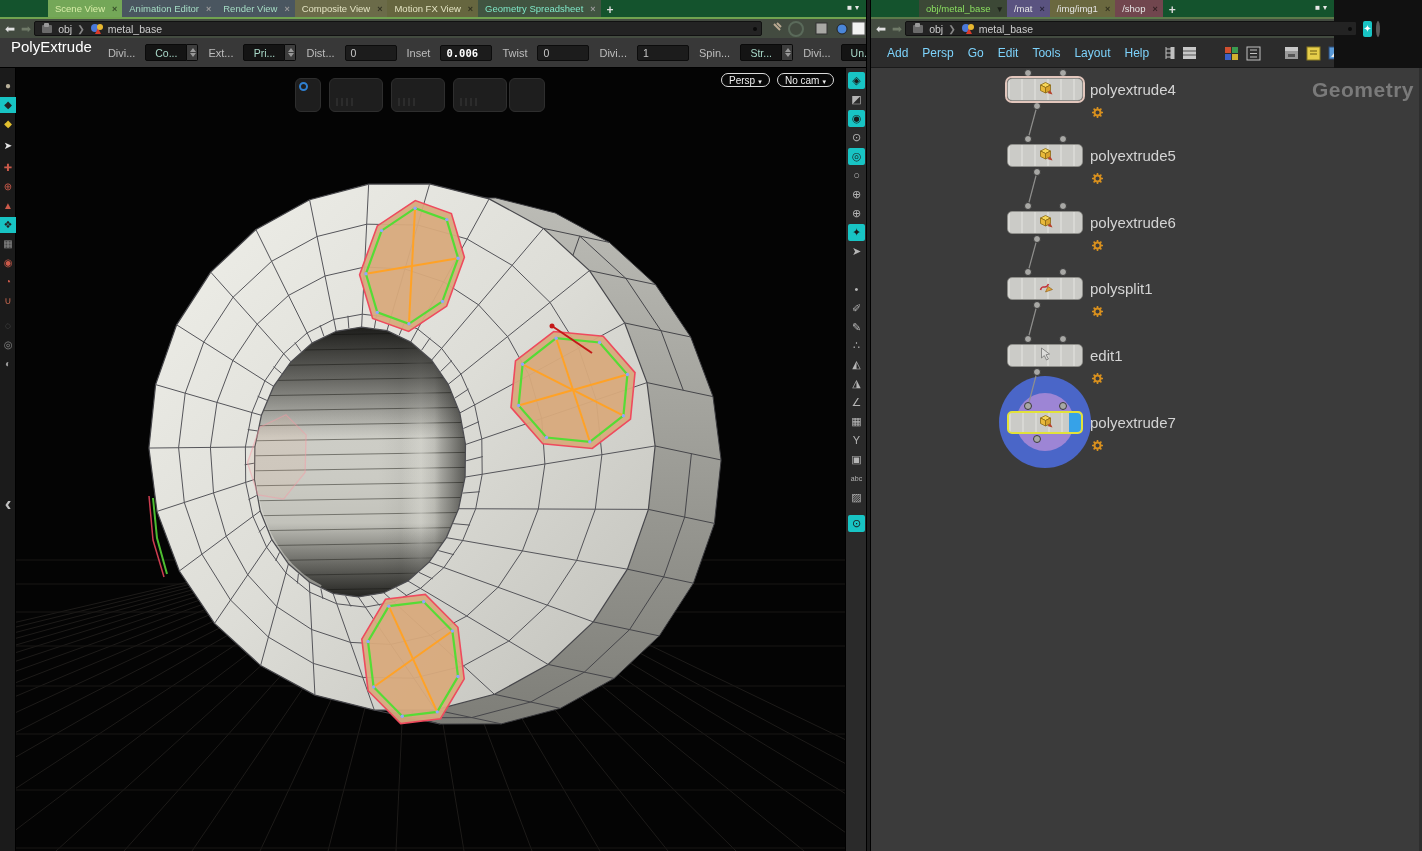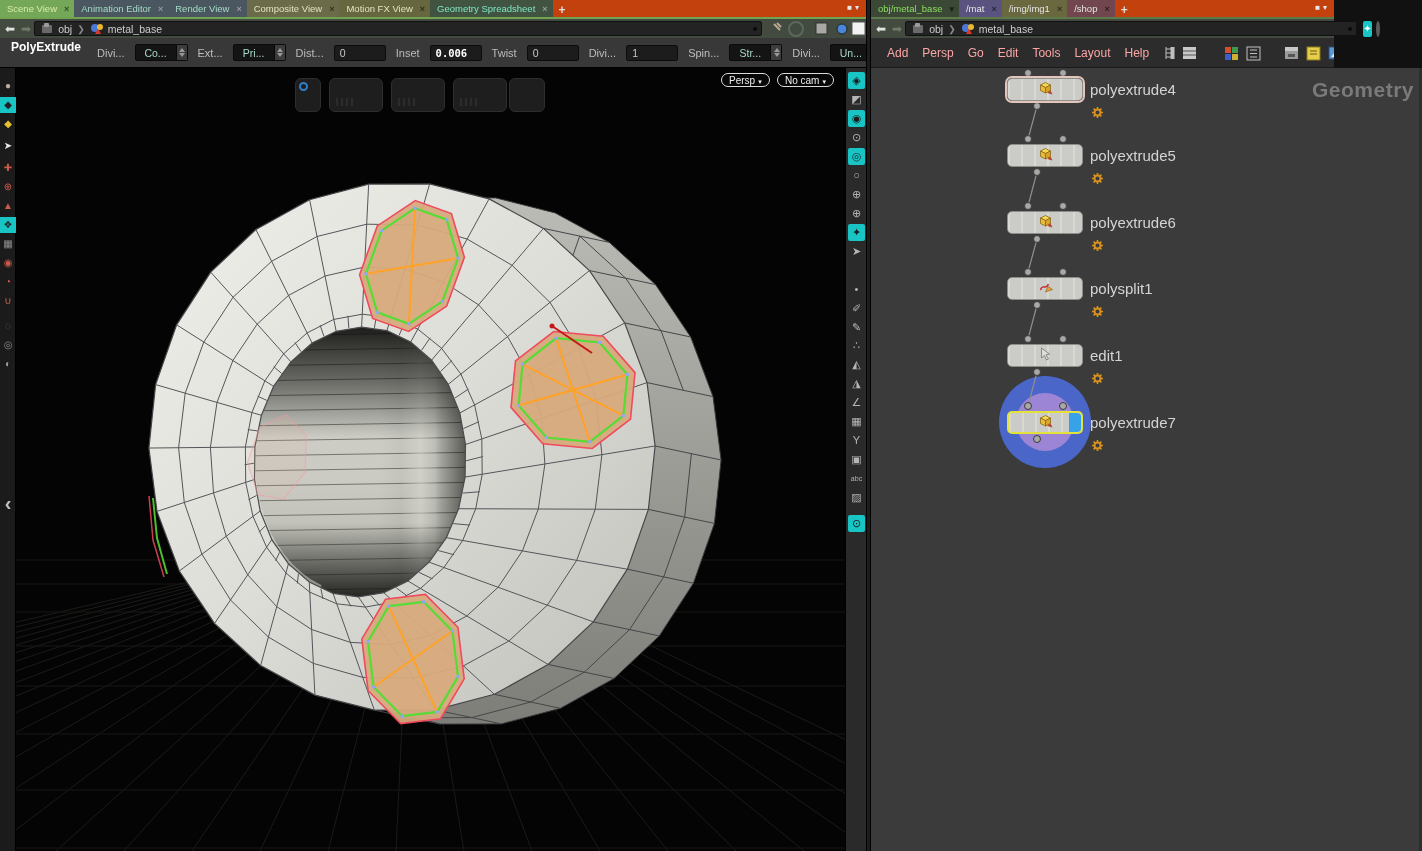--- a/index.html
+++ b/index.html
@@ -3,37 +3,37 @@
 <meta charset="utf-8">
 <style>
 *{margin:0;padding:0;box-sizing:border-box;font-family:"Liberation Sans",sans-serif;}
 html,body{width:1422px;height:851px;background:#000;overflow:hidden;}
 #app{position:relative;width:1422px;height:851px;background:#111;}
 .pane{position:absolute;top:0;height:851px;}
 #left-pane{left:0;width:866px;background:#141414;}
 #divider{position:absolute;left:866px;top:0;width:5px;height:851px;background:#1d1d1d;border-left:1px solid #000;border-right:1px solid #000;}
 #right-pane{left:871px;width:463px;background:#3b3b3b;}
 
-.tabrow{position:relative;height:17px;background:#c2410c;white-space:nowrap;overflow:hidden;}
+.tabrow{position:relative;height:17px;background:#14532d;white-space:nowrap;overflow:hidden;padding-left:48px;}
 .tab{display:inline-block;height:17px;line-height:17px;font-size:9.5px;padding:0 5px 0 7px;color:#ddd;vertical-align:top;}
 .tab .x{display:inline-block;margin-left:7px;font-size:9px;color:rgba(0,0,0,.55);font-weight:bold;}
 .tab.dark .x{color:#999;}
 .plus-tab{display:inline-block;height:17px;line-height:16px;color:#ddd;font-size:12px;padding:0 6px;font-weight:bold;}
 .winbtns{position:absolute;right:4px;top:3px;color:#e8e8e8;font-size:8px;letter-spacing:3px;}
 .accentline{height:2px;background:#71a350;}
 
 .pathrow{position:relative;height:19px;background:#434b40;display:flex;align-items:center;padding-left:2px;}
 .navarrow{font-size:12px;margin:0 3px;color:#e0e0e0;}
 .navarrow.dim{color:#6f7a68;}
 .pathfield{position:relative;height:15px;background:#232323;border:1px solid #111;border-radius:2px;display:flex;align-items:center;padding:0 6px;color:#ccc;font-size:10.5px;flex:0 0 auto;}
 .crumbsep{color:#888;margin:0 5px;font-size:9px;}
 .pathdot{position:absolute;right:4px;top:5px;width:4px;height:4px;background:#0a0a0a;border-radius:50%;}
 
 #lp-toolbar{position:relative;height:30px;background:#383838;border-bottom:1px solid #000;display:flex;align-items:center;font-size:11px;color:#bdbdbd;padding-left:6px;}
-.tool-title{color:#fff;font-weight:bold;margin:0 10px 12px 5px;font-size:12px;}
+.tool-title{color:#fff;font-weight:normal;margin:0 10px 12px 5px;font-size:15px;}
 .tbl{margin:8px 6px;}
 .tbi{width:52px;height:16px;background:#1c1c1c;border:1px solid #0c0c0c;border-radius:2px;color:#c8c8c8;font-size:10.5px;line-height:15px;padding-left:5px;margin:0 4px;}
 .tbi.bold{color:#fff;font-weight:bold;font-family:"DejaVu Sans Mono",monospace;}
 .tbd{height:17px;background:#141414;border:1px solid #0a0a0a;border-radius:2px 0 0 2px;color:#a8d8c8;font-size:10.5px;line-height:16px;padding:0 6px;margin-left:4px;min-width:42px;text-align:center;}
 .spin{height:17px;width:11px;background:#3d3d3d;border:1px solid #0a0a0a;border-left:none;border-radius:0 2px 2px 0;margin-right:4px;position:relative;}
 .spin:before{content:"";position:absolute;left:2.5px;top:3px;border-left:3px solid transparent;border-right:3px solid transparent;border-bottom:4px solid #999;}
 .spin:after{content:"";position:absolute;left:2.5px;bottom:3px;border-left:3px solid transparent;border-right:3px solid transparent;border-top:4px solid #999;}
 .hspacer{flex:1;}
 .hbadge{width:15px;height:13px;border-radius:3px;background:linear-gradient(135deg,#7ab0e0,#3a5a90);margin-right:6px;border:1px solid #222;}
 .helpbtn{width:14px;height:14px;border-radius:50%;border:1.5px solid #aaa;color:#ccc;font-size:10px;line-height:13px;text-align:center;margin-right:6px;}
@@ -47,21 +47,21 @@
 #right-strip{position:absolute;right:0;top:0;width:21px;height:783px;background:#2a2a2a;border-left:1px solid #000;}
 #right-strip .icon{position:absolute;left:2px;width:17px;height:17px;text-align:center;font-size:11px;line-height:17px;color:#b5b5b5;}
 #right-strip .icon.act{background:#18c4c4;color:#1a1a1a;border-radius:2px;}
 .hudbtn{position:absolute;height:34px;background:#1e1e1e;border:1px solid #2e2e2e;border-radius:6px;}
 .hudring{position:absolute;width:9px;height:9px;border:2.5px solid #2f7fd0;border-radius:50%;left:3px;top:3px;}
 .hudmarks{position:absolute;left:6px;bottom:5px;width:20px;height:8px;background:repeating-linear-gradient(90deg,#2c2c2c 0 2px,transparent 2px 5px);}
 .pill{position:absolute;height:14px;border:1px solid #dadada;border-radius:8px;color:#eee;font-size:10px;line-height:13px;padding:0 7px;background:rgba(10,10,10,.6);}
 .pill .dn{font-size:7px;margin-left:3px;}
 
 #rp-menu{position:relative;height:30px;background:#2c2c2c;border-bottom:1px solid #1a1a1a;display:flex;align-items:center;padding-left:16px;}
-.menu-item{color:#fca5a5;font-size:12px;margin-right:14px;}
+.menu-item{color:#7dd3fc;font-size:12px;margin-right:14px;}
 #network{position:relative;width:551px;height:783px;background:#3b3b3b;overflow:hidden;}
 #net-label{position:absolute;top:10px;right:8px;font-size:21px;font-weight:bold;color:#7a7a7a;letter-spacing:.5px;}
 .node{position:absolute;left:136px;width:76px;height:23px;border-radius:5px;background:repeating-linear-gradient(90deg,#d8d8d4 0 2px,#cbcbc7 2px 13px);border:1px solid #8e8e8a;display:flex;align-items:center;justify-content:center;}
 .node.selected{box-shadow:0 0 0 2px rgba(235,205,195,.95);}
 .node.display{border:2px solid #e2e23a;}
 .nflag{position:absolute;right:0;top:0;bottom:0;width:12px;background:#36a2e8;border-radius:0 4px 4px 0;}
 .nlabel{position:absolute;left:219px;font-size:15px;color:#d4d4d4;}
 .ngear{position:absolute;left:221px;}
 #net-scroll{position:absolute;right:0;top:0;bottom:0;width:3px;background:#2e2e2e;}
 .mini{vertical-align:middle;}

